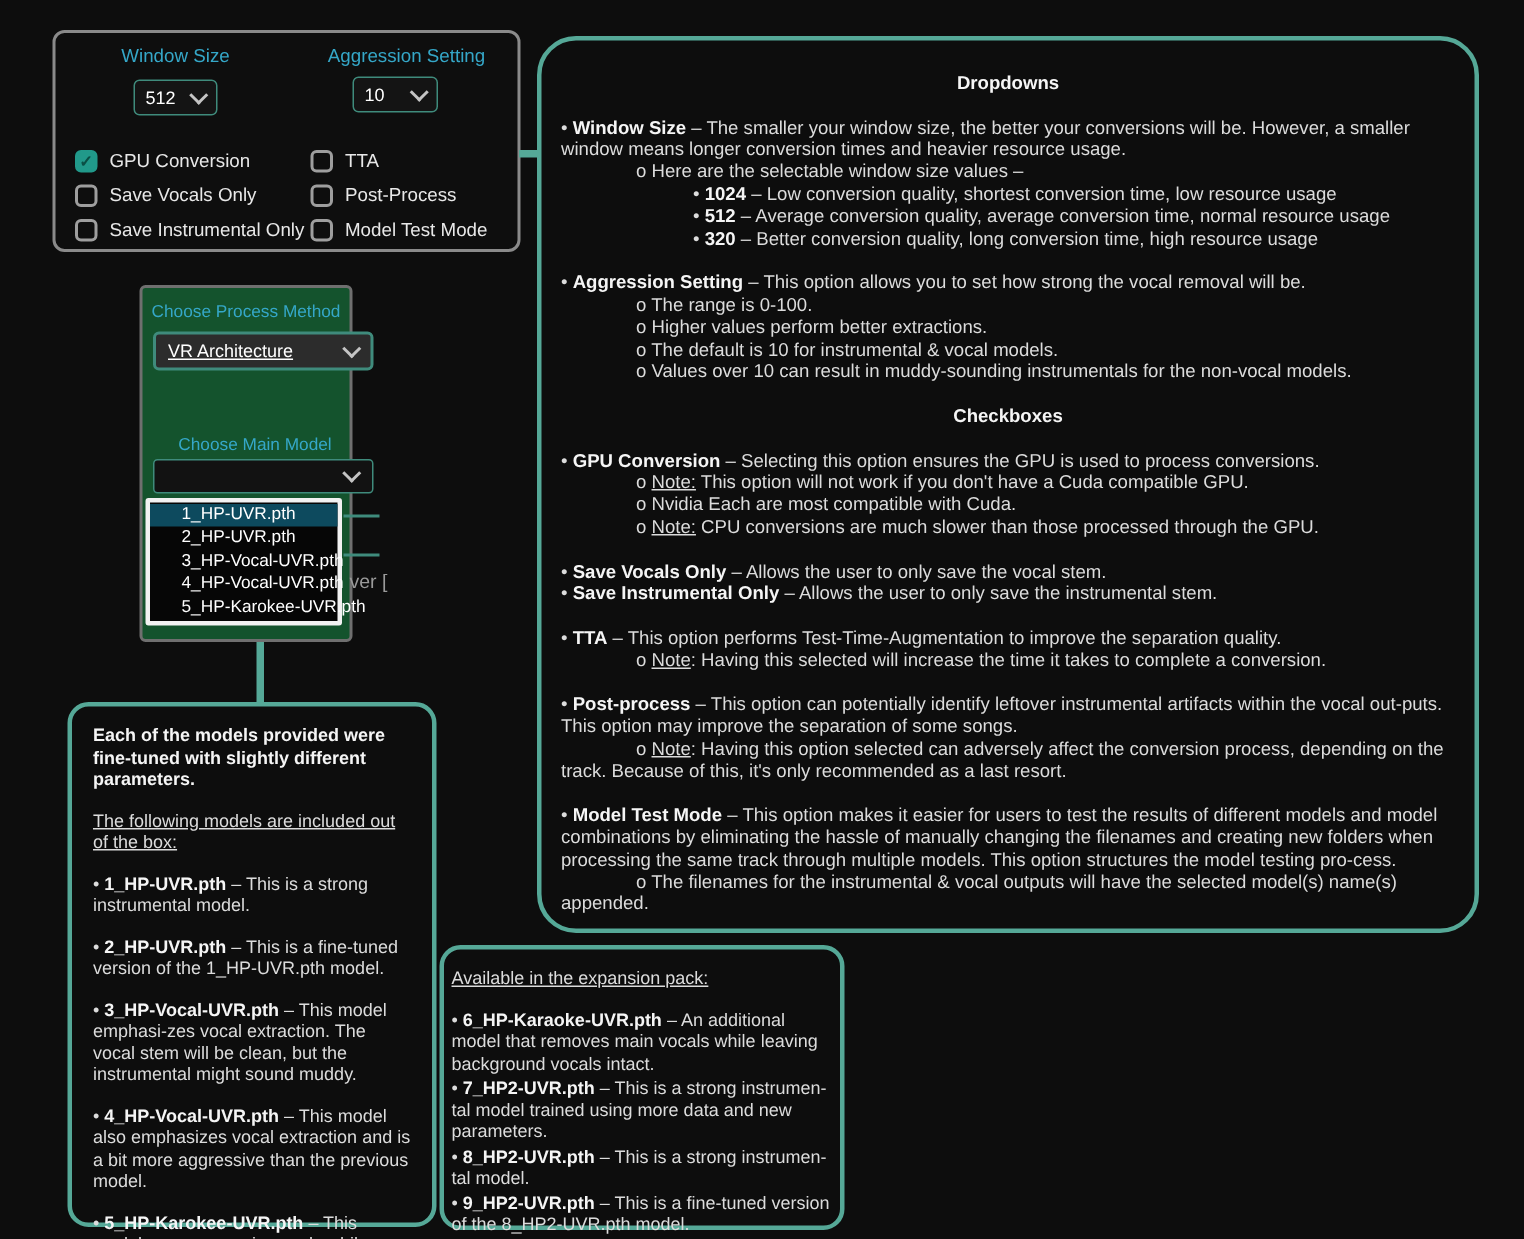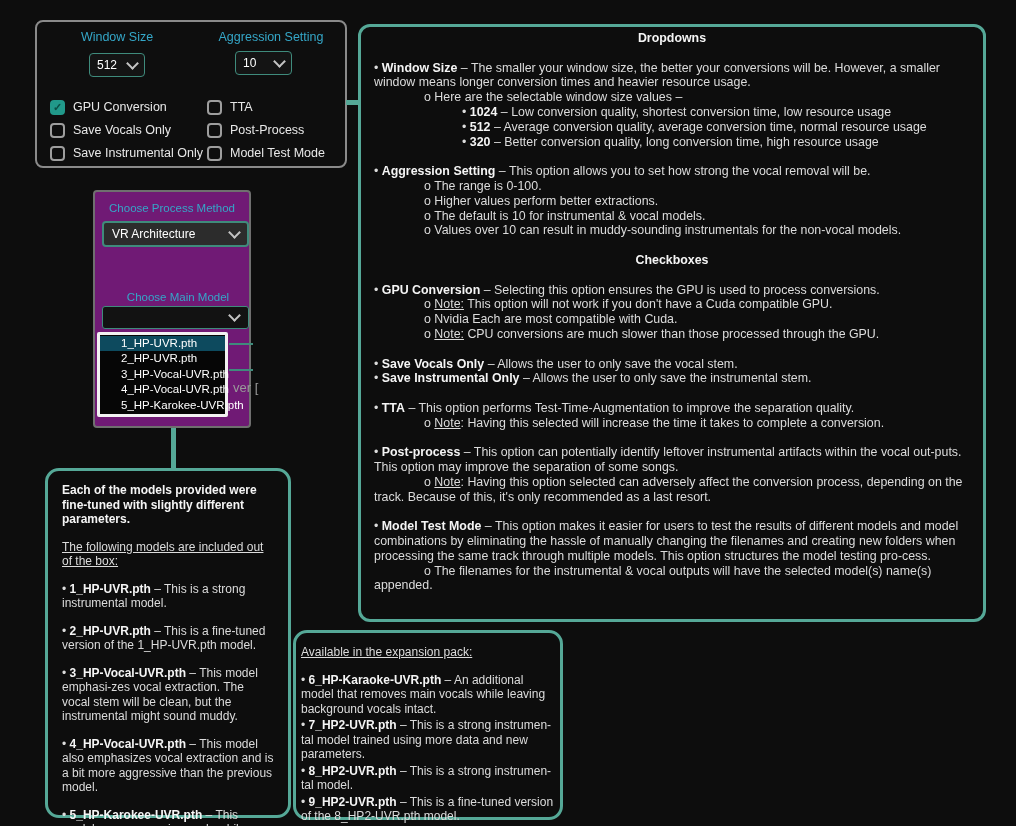--- a/index.html
+++ b/index.html
@@ -33,43 +33,43 @@
     font-size:11px;font-weight:bold;color:#0a4f45;flex:none;}
   .cbrow.on .cb{background:#21998a;border-color:#21998a;}
   .cblabel{color:#e8e8e8;font-size:12.5px;white-space:nowrap;}
 
   
   .connector{background:#55a897;}
   #connector-h{left:346px;top:100px;width:12px;height:5px;}
   #connector-v{left:171px;top:428px;width:5px;height:41px;}
 
   
-  #model-panel{left:93px;top:190px;width:158px;height:238px;
-    border:2px solid #6f6f6f;border-radius:4px;background:#701a75;}
+  #model-panel{left:93px;top:190px;width:142px;height:238px;
+    border:2px solid #6f6f6f;border-radius:4px;background:#14532d;}
   #pm-label{left:0;top:10px;width:100%;font-size:11.5px;}
   #pm-dd{left:7px;top:29px;width:147px;height:26px;background:#2c2c2c;
     border:2px solid #3f8b7c;border-radius:4px;color:#fff;font-size:12px;
-    display:flex;align-items:center;justify-content:space-between;padding:0 8px;}
+    display:flex;align-items:center;justify-content:space-between;padding:0 8px;text-decoration:underline;}
   #mm-label{left:0;top:99px;width:100%;font-size:11.5px;padding-left:12px;}
   #mm-dd{left:7px;top:114px;width:147px;height:23px;background:#121212;
     border:1px solid #3f8b7c;border-radius:3px;display:flex;align-items:center;
     justify-content:flex-end;padding:0 9px;}
   .frag-line{background:#3f8b7c;height:2px;width:24px;left:134px;z-index:1;}
   #frag-line1{top:151px;}
   #frag-line2{top:177px;}
   #frag-text{left:138px;top:188px;color:#9a9a9a;font-size:13px;z-index:1;white-space:nowrap;}
   #model-list{left:2px;top:140px;width:131px;border:3px solid #f2f2f2;border-radius:2px;
     background:#060606;z-index:2;padding:1px 0;}
   .mitem{height:15.4px;line-height:15.4px;padding-left:21px;font-size:11.5px;color:#fff;
     white-space:nowrap;cursor:default;}
   .mitem.on{background:#0d4a5e;}
 
   
   .note-panel{border:3px solid #55a897;border-radius:16px;background:#0d0d0d;color:#dcdcdc;}
-  #help-panel{left:358px;top:24px;width:628px;height:598px;border-radius:12px;padding:4px 13px;}
+  #help-panel{left:358px;top:24px;width:628px;height:598px;border-radius:26px;padding:21px 13px;}
   .hp{margin:0;font-size:12.4px;line-height:14.8px;color:#dcdcdc;}
   .hp.ind1{text-indent:50px;}
   .hp.ind2{text-indent:88px;}
   .hp.gap{margin-top:14.8px;}
   .hp.h{text-align:center;font-weight:bold;color:#f5f5f5;margin-bottom:14.8px;text-indent:0;}
   .lead.b{font-weight:bold;color:#f5f5f5;}
   .lead.u{text-decoration:underline;}
 
   #models-panel{left:45px;top:468px;width:246px;height:350px;border-radius:14px;padding:10px 12px;}
   #expansion-panel{left:293px;top:630px;width:270px;height:190px;border-radius:14px;padding:10px 3px;}

